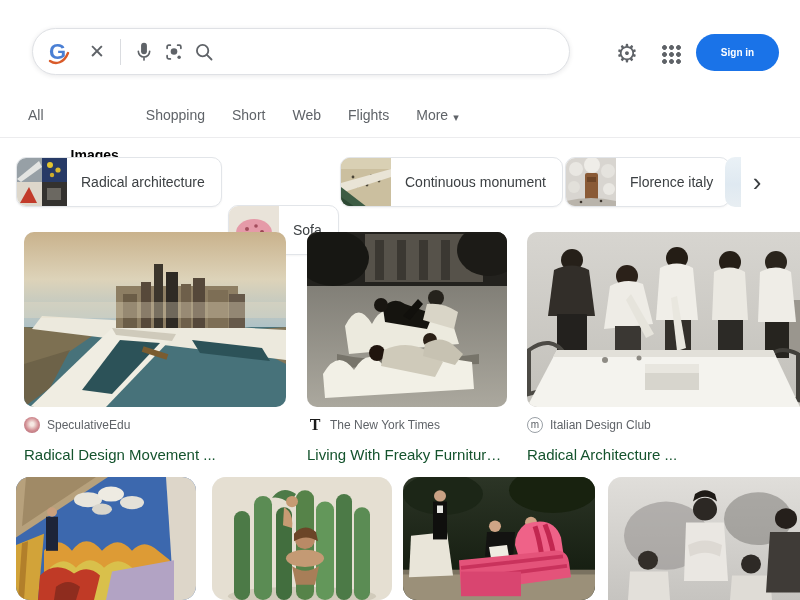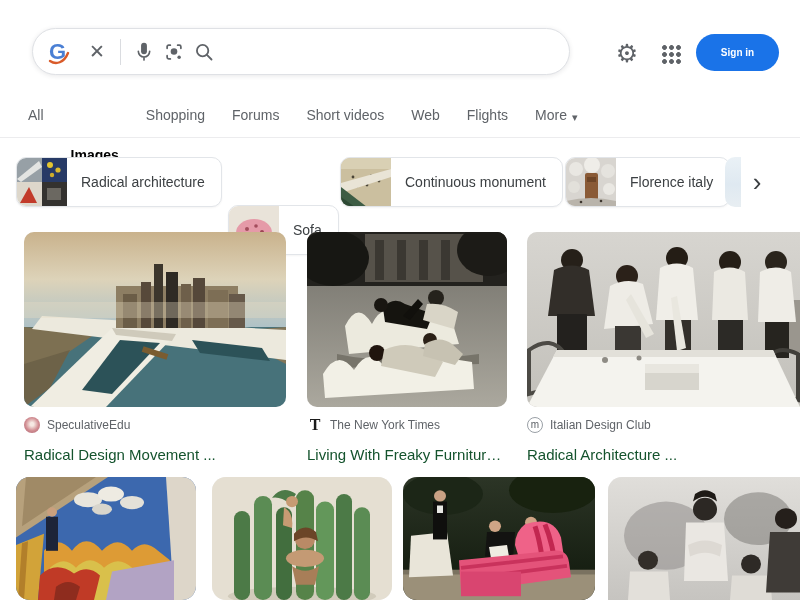--- a/index.html
+++ b/index.html
@@ -114,22 +114,21 @@
   <button class="gear">⚙</button>
   <button class="apps">
     <span class="dots"></span>
   </button>
   <button class="signin">Sign in</button>
 
   <nav class="tabs">
     <span class="tab">All</span>
     <span class="tab active">Images</span>
     <span class="tab">Shopping</span>
-    <span class="tab">Forums</span>
-    <span class="tab">Short videos</span>
+    <span class="tab">Short</span>
     <span class="tab">Web</span>
     <span class="tab">Flights</span>
     <span class="tab more-wrap">
       <span>More</span>
       <span class="more-arrow">▾</span>
     </span>
   </nav>
   <div class="hr"></div>
 
   <div class="chip" style="left:16px;">

